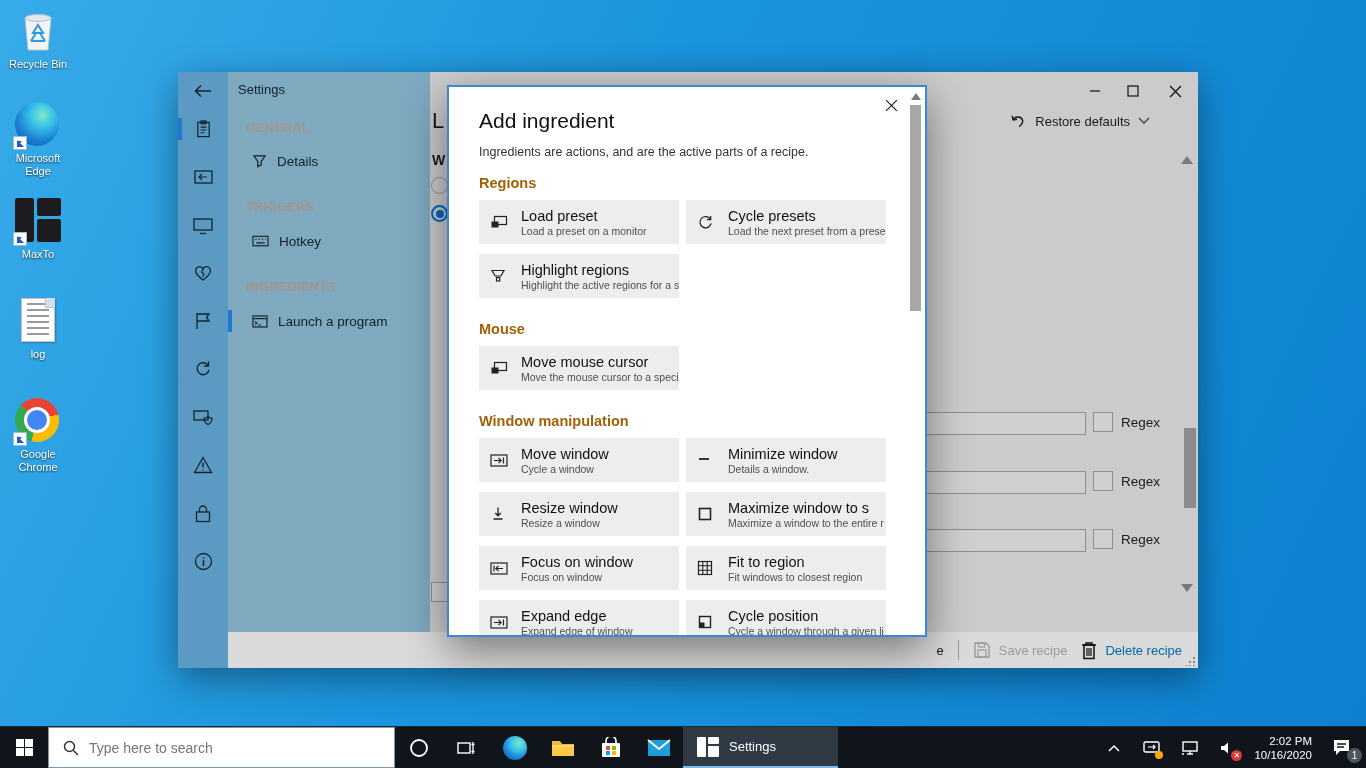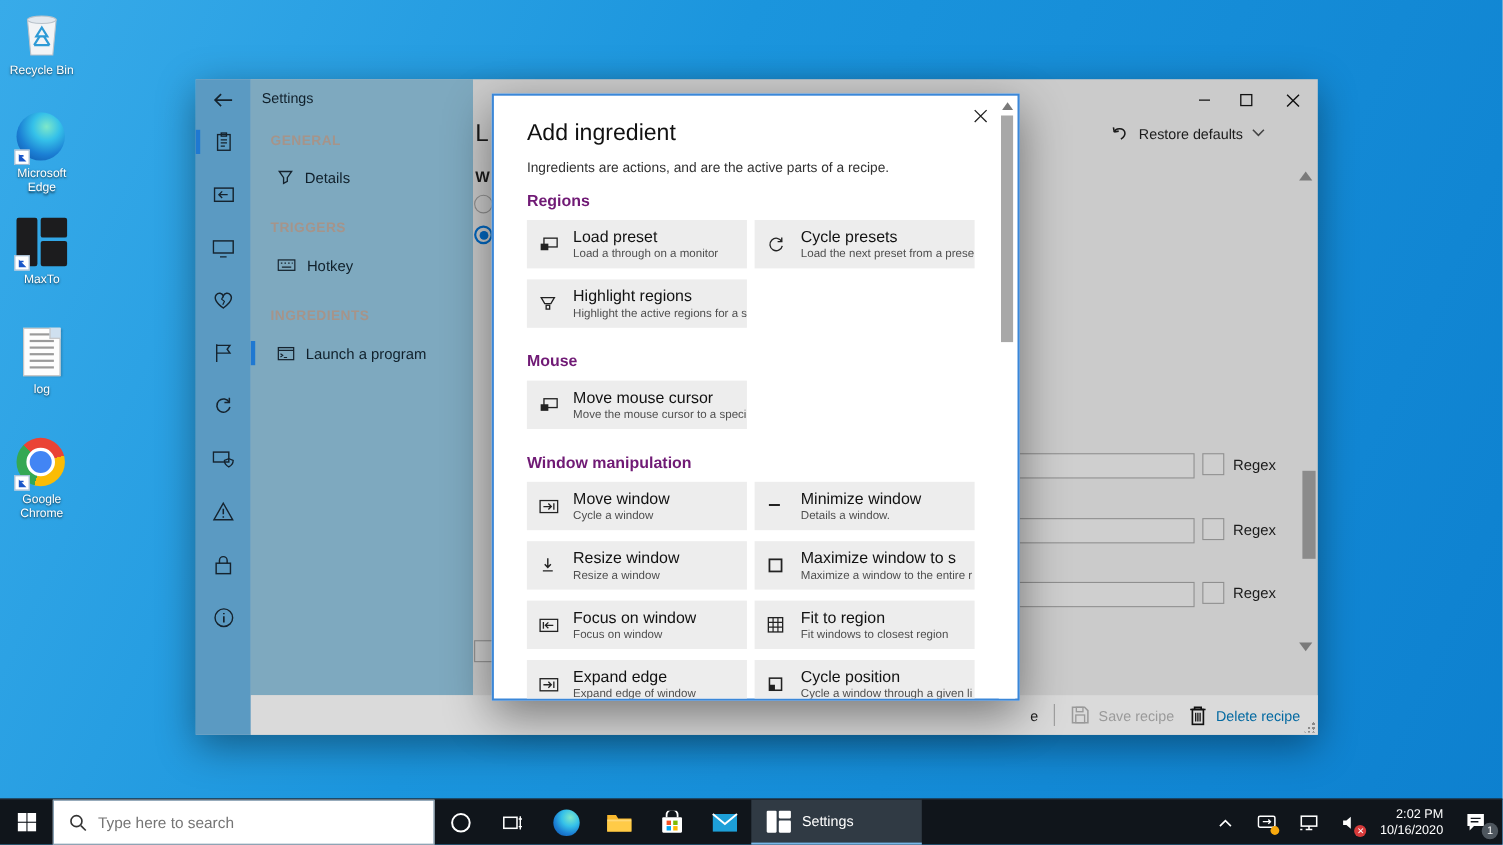--- a/index.html
+++ b/index.html
@@ -73,21 +73,21 @@
   .radio { position:absolute; width:17px; height:17px; border-radius:50%; }
   .radio.off { border:1px solid #8f8f8f; }
   .radio.on { border:2px solid #0067c0; display:flex; align-items:center; justify-content:center; }
   .radio.on::after { content:""; width:8px; height:8px; border-radius:50%; background:#0067c0; }
 
   
   .dlg { left:447px; top:85px; width:480px; height:552px; background:#fff;
          border:2px solid #3b87d8; box-shadow:0 14px 40px rgba(0,0,0,.45); overflow:hidden; z-index:5; }
   .dlg-title { position:absolute; left:30px; top:22px; font-size:21px; color:#111; }
   .dlg-sub   { position:absolute; left:30px; top:58px; font-size:12.5px; color:#333; }
-  .dlg-head  { position:absolute; left:30px; font-size:14.5px; font-weight:bold; color:#701a75; }
+  .dlg-head  { position:absolute; left:30px; font-size:14.5px; font-weight:bold; color:#a16207; }
   .dlg-close { position:absolute; right:24px; top:8px; width:20px; height:20px; display:flex;
                align-items:center; justify-content:center; color:#222; cursor:pointer; }
   .ing { position:absolute; width:200px; height:44px; background:#ededed; display:flex; align-items:center;
          padding-left:11px; overflow:hidden; cursor:pointer; }
   .ing .ic { flex:0 0 22px; margin-right:9px; color:#222; display:flex; }
   .ing .tx { overflow:hidden; }
   .ing .t1 { font-size:14.5px; color:#111; line-height:17px; white-space:nowrap; }
   .ing .t2 { font-size:10.5px; color:#4f4f4f; line-height:12px; white-space:nowrap; }
   .col1 { left:30px; } .col2 { left:237px; }
   .dscroll { position:absolute; right:2px; top:2px; width:15px; height:564px; background:#fff; }
@@ -377,21 +377,21 @@
 
   <div class="dlg-head" style="top:88px">Regions</div>
 
   <div class="ing col1" style="top:113px">
     <span class="ic">
         <svg width="18" height="15" viewBox="0 0 18 15">
           <rect x="4.5" y="1.5" width="12" height="8" fill="none" stroke="#222" stroke-width="1.2"></rect>
           <rect x="1.5" y="6.5" width="7" height="6" fill="#222"></rect>
         </svg>
       </span>
-    <span class="tx"><span class="t1">Load preset</span><span class="t2" style="display:block">Load a through on a monitor</span></span>
+    <span class="tx"><span class="t1">Load preset</span><span class="t2" style="display:block">Load a preset on a monitor</span></span>
   </div>
   <div class="ing col2" style="top:113px">
     <span class="ic">
         <svg width="17" height="17" viewBox="0 0 18 18">
           <path d="M14.5 6 A6 6 0 1 0 15 10" fill="none" stroke="#222" stroke-width="1.3"></path>
           <path d="M14.5 2 V6 H10.5" fill="none" stroke="#222" stroke-width="1.3"></path>
         </svg>
       </span>
     <span class="tx"><span class="t1">Cycle presets</span><span class="t2" style="display:block">Load the next preset from a prese</span></span>
   </div>

